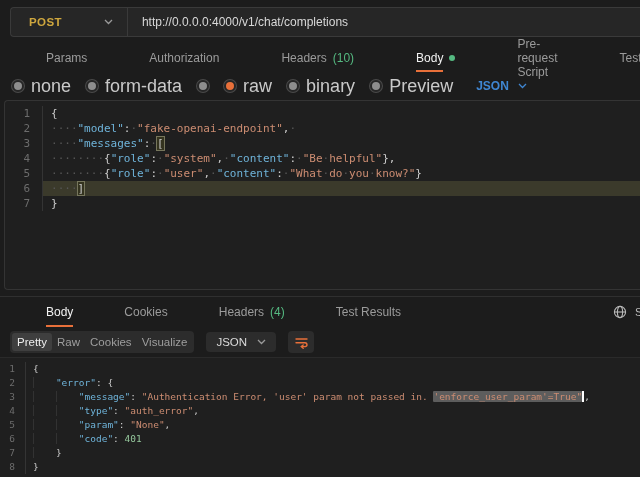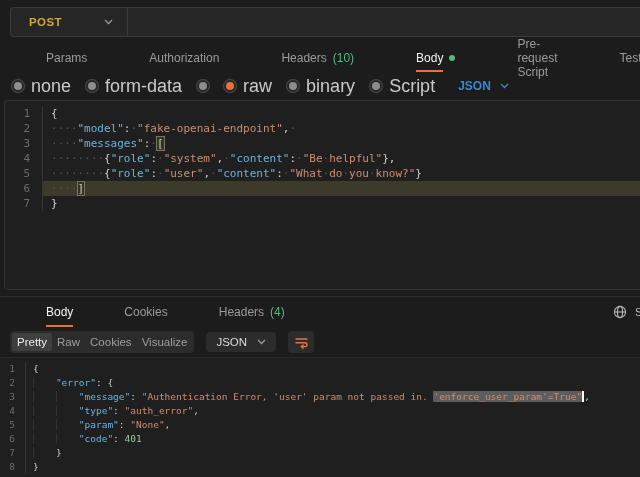--- a/index.html
+++ b/index.html
@@ -89,20 +89,21 @@
   <div class="urlbar">
     <div class="method-select">
       <span class="method-label">POST</span>
       <span class="chev">
         <svg width="9" height="6" viewBox="0 0 9 6">
             <polyline points="1,1 4.5,4.5 8,1" fill="none" stroke="#9a9a9a" stroke-width="1.3"></polyline>
           </svg>
       </span>
     </div>
     <div class="vsep"></div>
+    <div class="url-text">http://0.0.0.0:4000/v1/chat/completions</div>
   </div>
 </div>
 
 <div class="req-tabs">
   <div class="tab">
       <span class="lbl">Params</span>
     </div>
   <div class="tab">
       <span class="lbl">Authorization</span>
     </div>
@@ -140,21 +141,21 @@
   <div class="radio-opt selected">
       <span class="radio-circ"></span>
       <span class="radio-lbl">raw</span>
     </div>
   <div class="radio-opt">
       <span class="radio-circ"></span>
       <span class="radio-lbl">binary</span>
     </div>
   <div class="radio-opt">
       <span class="radio-circ"></span>
-      <span class="radio-lbl">Script</span>
+      <span class="radio-lbl">Preview</span>
     </div>
   <div class="fmt-select">
     <span class="fmt-lbl">JSON</span>
     <span class="chev">
       <svg width="9" height="6" viewBox="0 0 9 6">
           <polyline points="1,1 4.5,4.5 8,1" fill="none" stroke="#3f86d2" stroke-width="1.3"></polyline>
         </svg>
     </span>
   </div>
 </div>
@@ -197,20 +198,23 @@
     <div class="tab active">
         <span class="lbl">Body</span>
       </div>
     <div class="tab">
         <span class="lbl">Cookies</span>
       </div>
     <div class="tab">
         <span class="lbl">Headers</span>
         <span class="badge">(4)</span>
       </div>
+    <div class="tab">
+        <span class="lbl">Test Results</span>
+      </div>
     <div class="resp-right">
       <span style="display:inline-flex;">
         <svg width="14" height="14" viewBox="0 0 14 14" fill="none" stroke="#b8b8b8" stroke-width="1.1">
           <circle cx="7" cy="7" r="5.6"></circle>
             <ellipse cx="7" cy="7" rx="2.6" ry="5.6"></ellipse>
             <line x1="1.4" y1="7" x2="12.6" y2="7"></line>
         </svg>
       </span>
       <span class="status-clip">S</span>
     </div>

